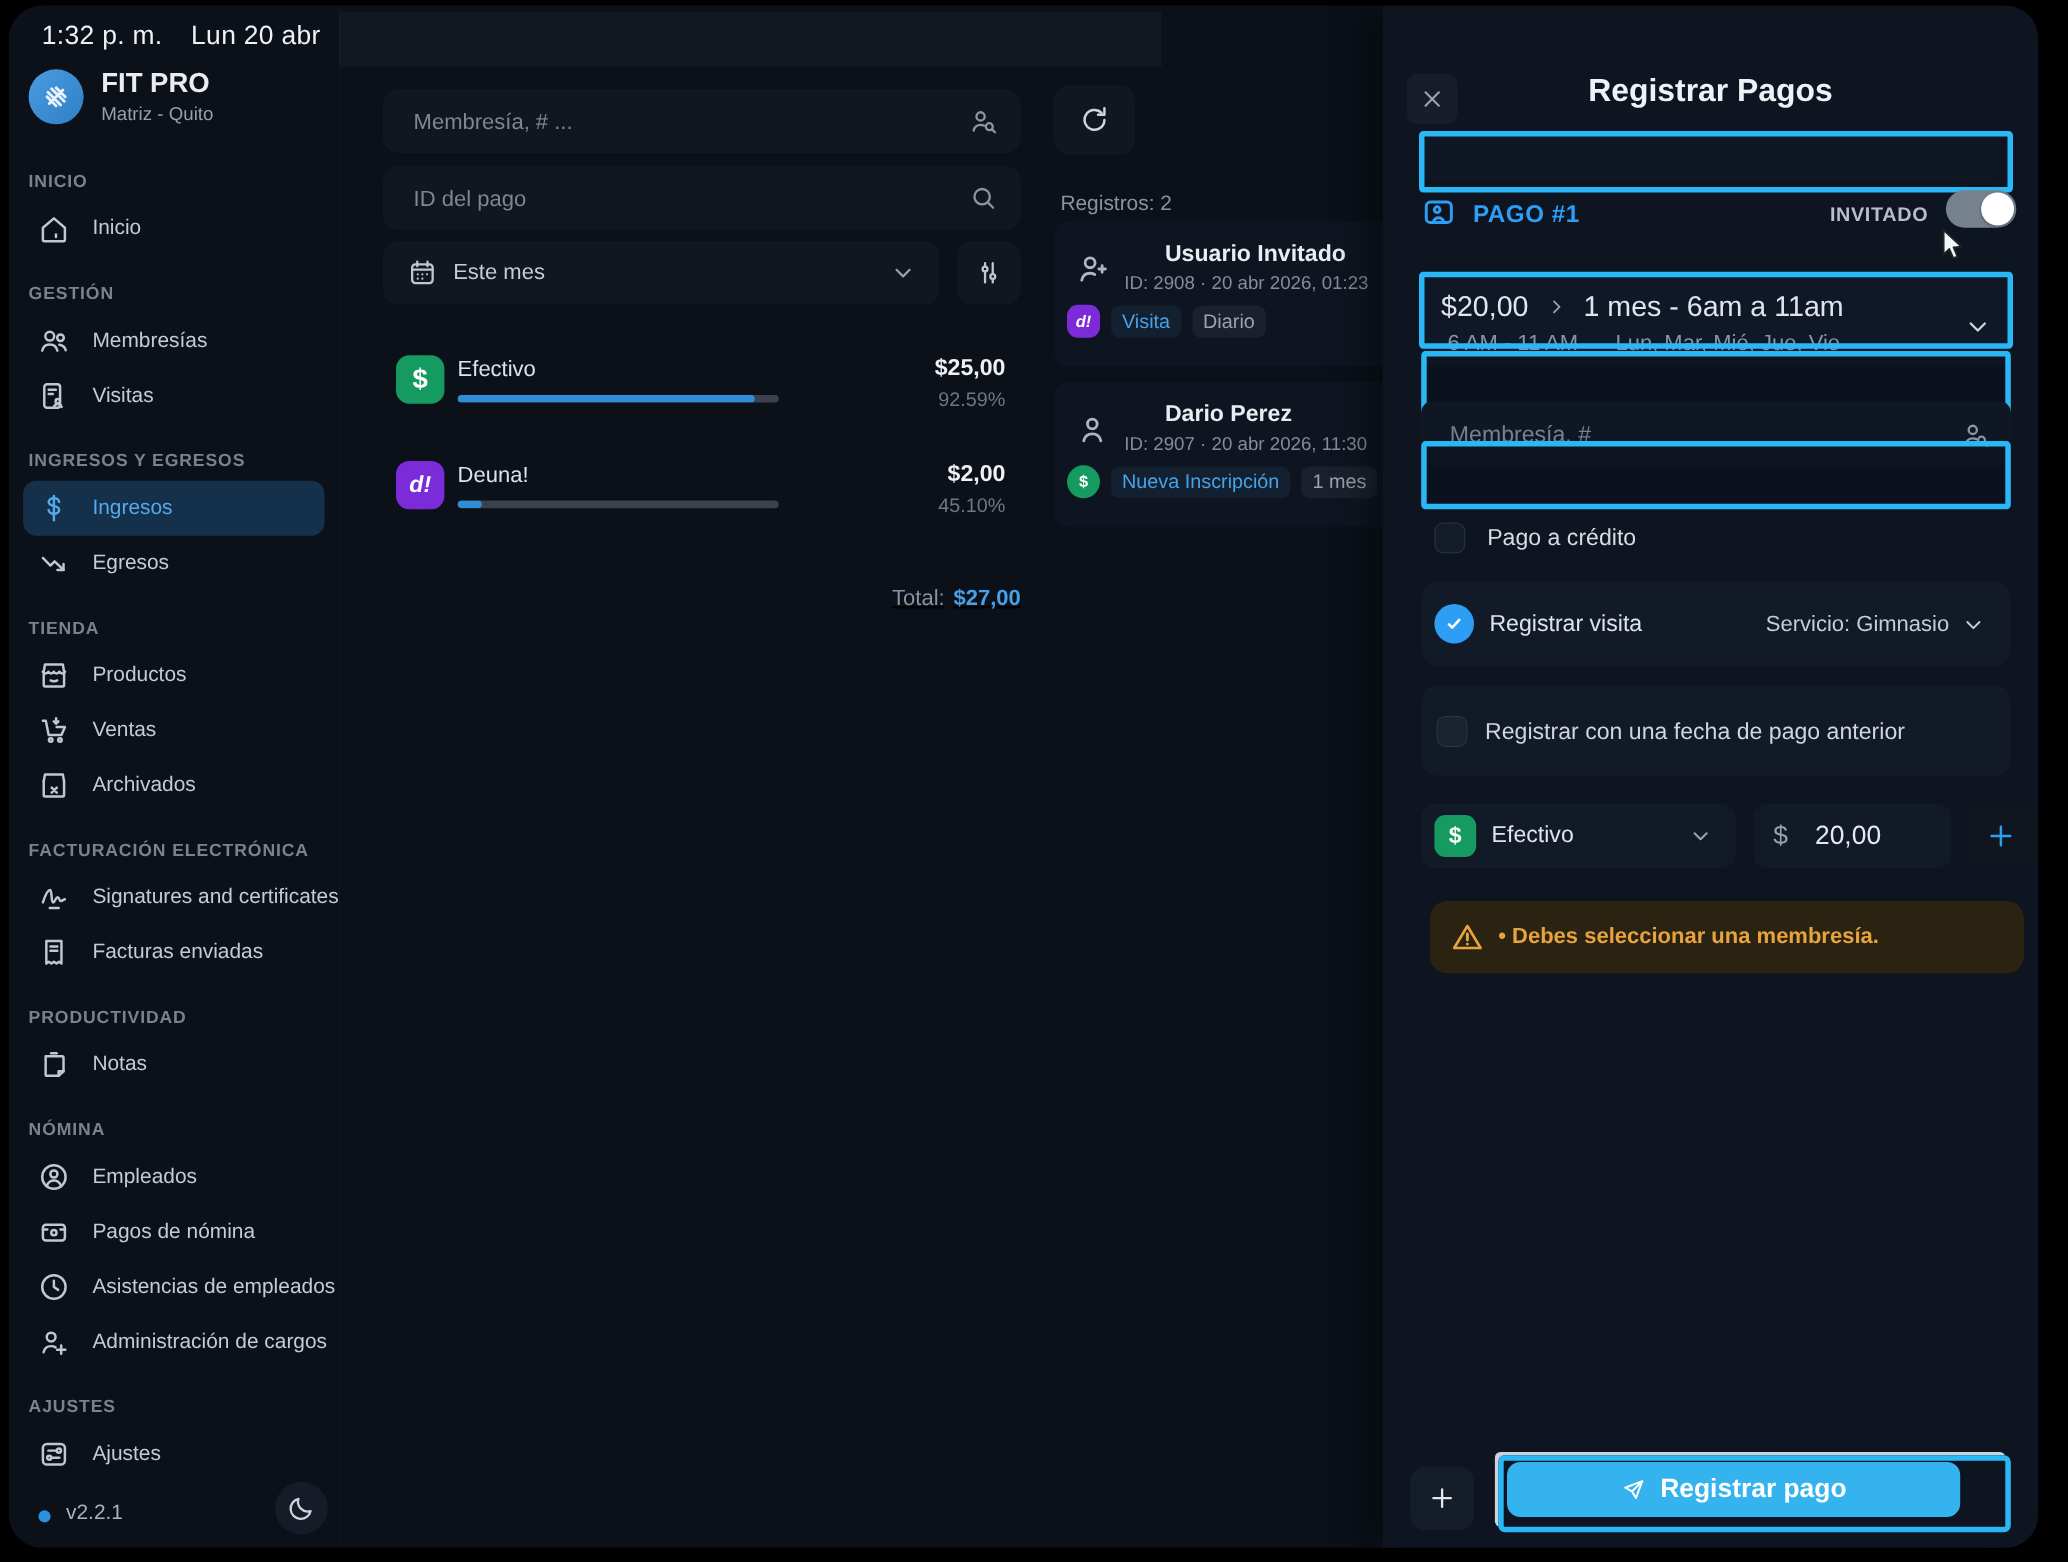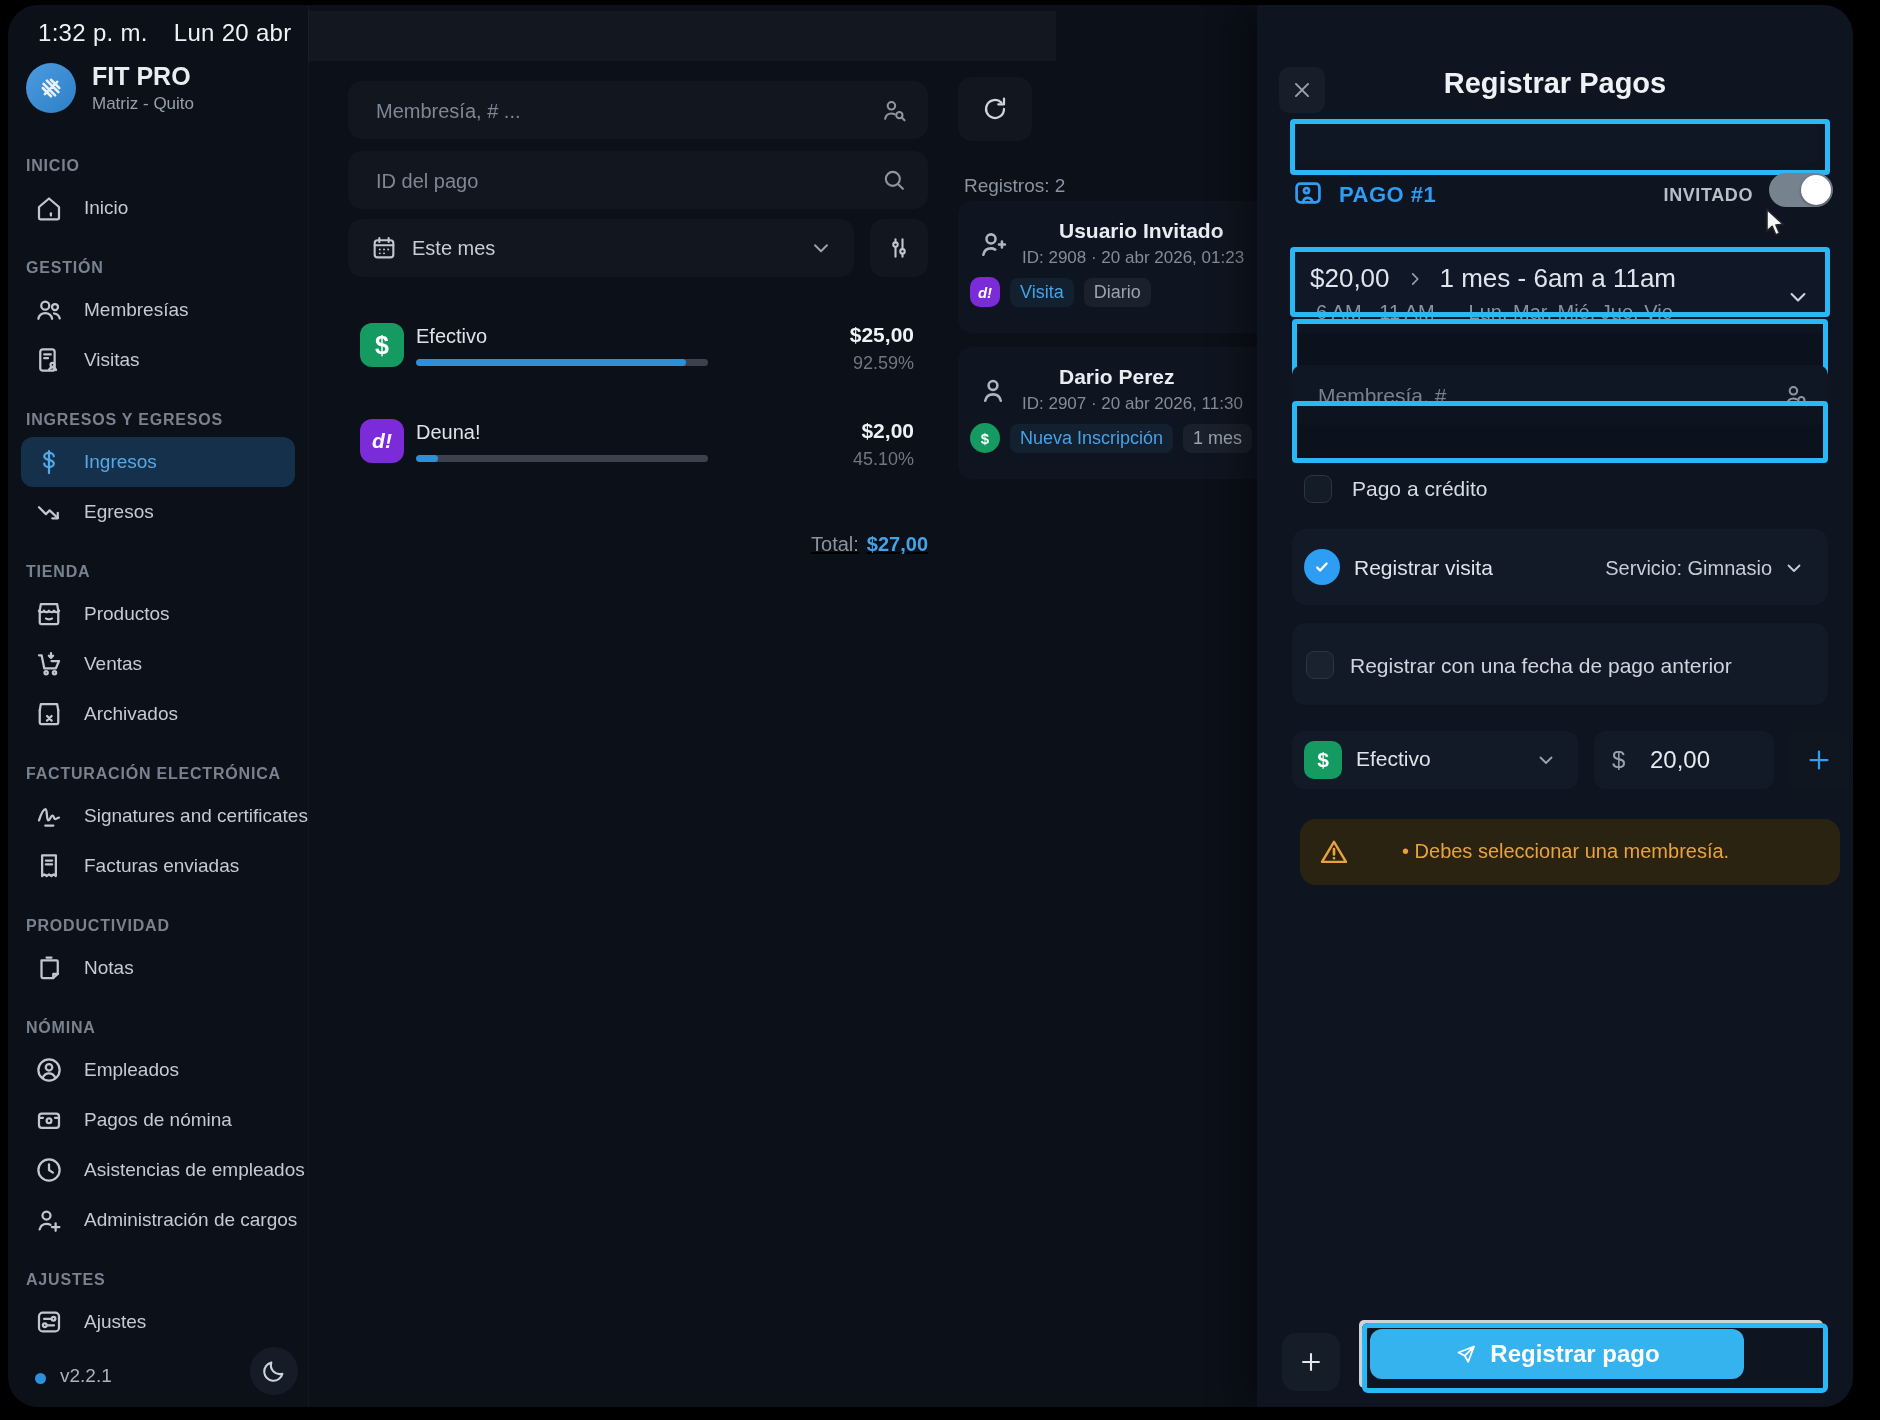--- a/index.html
+++ b/index.html
@@ -140,27 +140,27 @@
   .meth-lbl{position:absolute;left:64px;top:16px;font-size:21px;color:#dfe4ea;}
   .meth-box .chev{position:absolute;right:20px;top:17px;width:24px;height:24px;color:#9aa2ad;}
   .amt-box{left:337px;top:726px;width:180px;height:58px;border-radius:12px;background:#131a27;}
   .amt-cur{position:absolute;left:18px;top:15px;font-size:24px;color:#98a1ad;}
   .amt-val{position:absolute;left:56px;top:15px;font-size:24px;color:#e5eaef;}
   .plus-btn{left:531px;top:726px;width:62px;height:58px;border-radius:12px;background:#10161f;
     display:flex;align-items:center;justify-content:center;}
   .plus-btn .ic{width:30px;height:30px;color:#2e9df4;}
   .warn{left:43px;top:814px;width:540px;height:66px;border-radius:16px;background:#2a2312;}
   .warn .ic{position:absolute;left:18px;top:17px;width:32px;height:32px;color:#e8a33d;}
-  .warn-txt{position:absolute;left:62px;top:21px;font-size:20px;font-weight:400;color:#e8a33d;margin-left:40px;}
+  .warn-txt{position:absolute;left:62px;top:21px;font-size:20px;font-weight:700;color:#e8a33d;}
   .foot-plus{left:25px;top:1328px;width:58px;height:58px;border-radius:14px;background:#151d29;
     display:flex;align-items:center;justify-content:center;}
   .foot-plus .ic{width:28px;height:28px;color:#e4e8ed;}
   .hl-submit{left:105px;top:1318px;width:456px;height:60px;border:5px solid #29b7f6;border-radius:6px;
     box-shadow:-4px -4px 0 -1px rgba(238,243,248,.85);pointer-events:none;}
-  .submit-btn{left:113px;top:1324px;width:374px;height:50px;border-radius:12px;background:#35b3ef;
+  .submit-btn{left:113px;top:1324px;width:412px;height:50px;border-radius:12px;background:#35b3ef;
     display:flex;align-items:center;justify-content:center;gap:12px;}
   .submit-btn .ic{width:24px;height:24px;color:#fff;}
   .submit-lbl{font-size:24px;font-weight:600;color:#fff;}
 </style>
 </head>
 <body>
 
 <div class="app">
 
   <div class="abs time">

